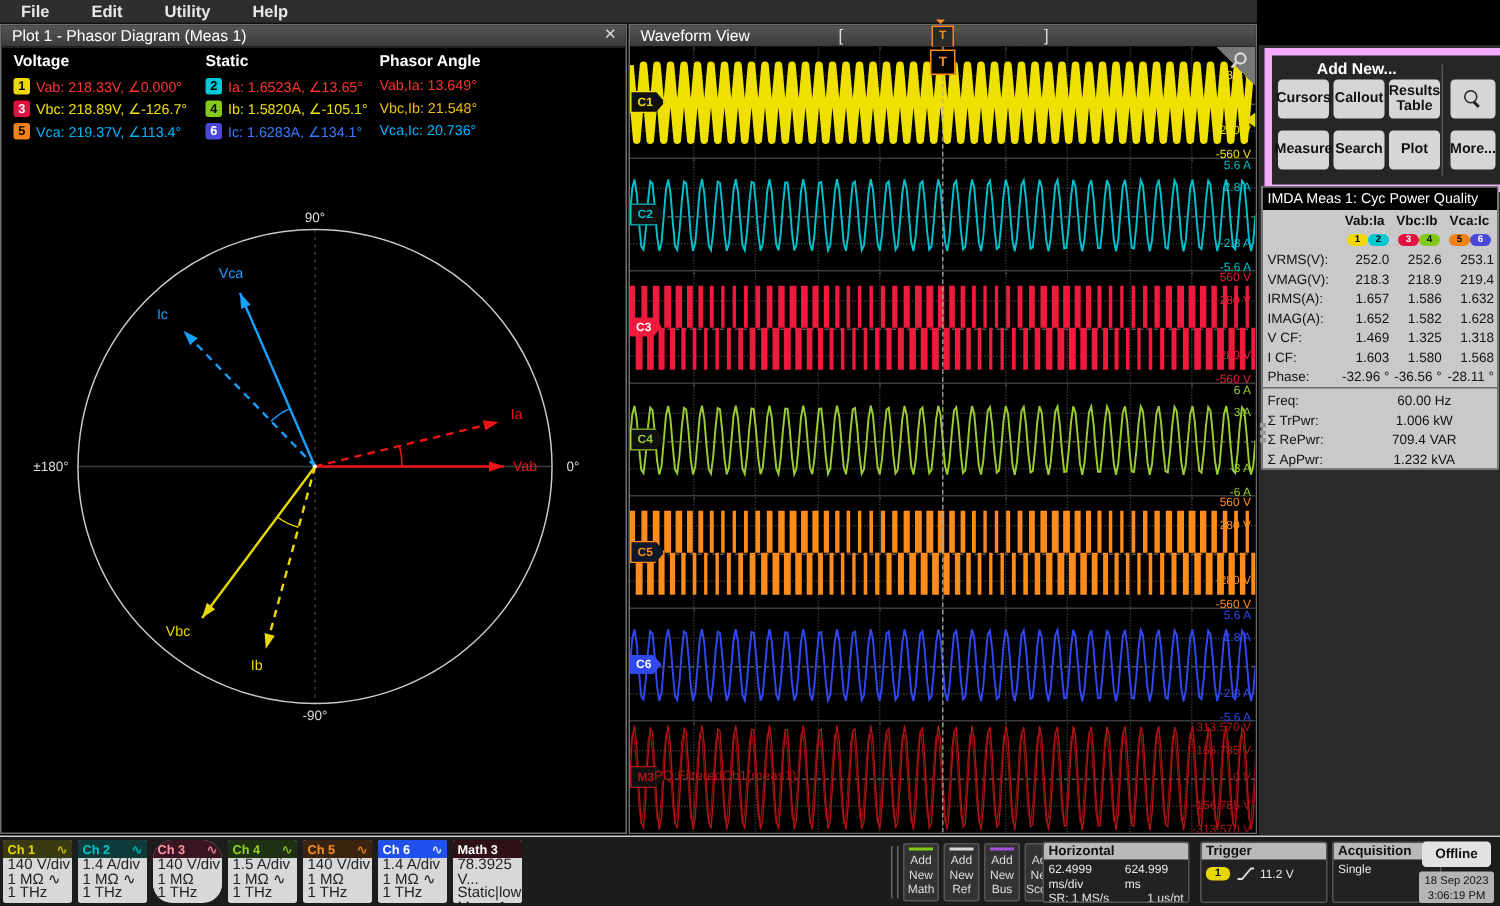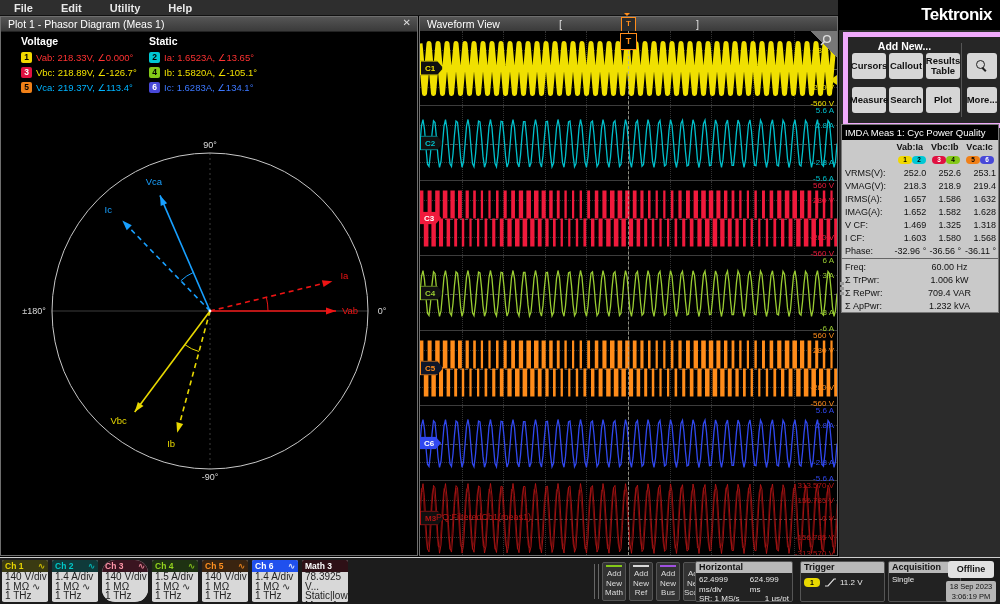--- a/index.html
+++ b/index.html
@@ -10,21 +10,21 @@
   #logo-area{position:absolute;left:838px;top:0;width:162px;height:30px;background:#000;display:flex;align-items:center;justify-content:flex-end;}
   #logo{color:#fff;font-size:17px;font-weight:bold;letter-spacing:-0.5px;padding-right:8px;font-style:normal;}
   
   .window{position:absolute;background:#000;border:1px solid #6e6e6e;box-sizing:border-box;}
   #phasor-window{left:0;top:16px;width:418px;height:540px;}
   #wave-window{left:419px;top:16px;width:419px;height:540px;}
   .titlebar{height:14px;background:linear-gradient(#555,#3a3a3a);color:#fff;font-size:10.5px;display:flex;align-items:center;position:relative;border-bottom:1px solid #222;}
   .titlebar .t-text{padding-left:7px;font-weight:normal;}
   .close-x{position:absolute;right:6px;top:0;color:#ddd;font-size:10px;cursor:pointer;}
   
-  #legend{position:absolute;left:12px;top:16px;width:100%;height:78px;}
+  #legend{position:absolute;left:0;top:16px;width:100%;height:78px;}
   .leg-col{position:absolute;top:2px;}
   .leg-head{color:#fff;font-size:10.5px;font-weight:bold;margin-bottom:3px;}
   .leg-row{display:flex;align-items:center;height:15px;font-size:9.5px;white-space:nowrap;}
   .leg-badge{display:inline-block;width:11px;height:11px;border-radius:2px;font-size:8.5px;font-weight:bold;text-align:center;line-height:11px;margin-right:4px;color:#000;}
   
   #wave-body{position:absolute;left:0;top:14px;width:417px;height:524px;background:#000;overflow:hidden;}
   .slice{position:absolute;left:0;width:417px;height:75px;border-bottom:1px solid #3c3c3c;box-sizing:border-box;}
   .gridv{position:absolute;top:0;bottom:0;width:0;border-left:1px dotted #313131;}
   .gridh{position:absolute;left:0;right:0;height:0;border-top:1px dotted #313131;}
   .gridc{position:absolute;left:0;right:0;height:0;border-top:1px dashed #555;}
@@ -86,23 +86,20 @@
 <body>
 
 <div id="screen">
 
   <div id="menubar">
     <span class="menu-item">File</span>
     <span class="menu-item">Edit</span>
     <span class="menu-item">Utility</span>
     <span class="menu-item">Help</span>
   </div>
-  <div id="logo-area">
-    <span id="logo">Tektronix</span>
-  </div>
 
   <div class="window" id="phasor-window">
     <div class="titlebar">
       <span class="t-text">Plot 1 - Phasor Diagram (Meas 1)</span>
       <span class="close-x">✕</span>
     </div>
     <div id="legend">
         <div class="leg-col" style="left: 8px;">
           <div class="leg-head">Voltage</div>
           <div class="leg-row">
@@ -124,20 +121,32 @@
             <span class="leg-badge" style="background: rgb(0, 200, 212);">2</span>
             <span style="color: rgb(255, 50, 50);">Ia: 1.6523A, ∠13.65°</span>
           </div>
           <div class="leg-row">
             <span class="leg-badge" style="background: rgb(132, 200, 24);">4</span>
             <span style="color: rgb(240, 224, 0);">Ib: 1.5820A, ∠-105.1°</span>
           </div>
           <div class="leg-row">
             <span class="leg-badge" style="background: rgb(72, 72, 216); color: rgb(255, 255, 255);">6</span>
             <span style="color: rgb(60, 120, 255);">Ic: 1.6283A, ∠134.1°</span>
+          </div>
+        </div>
+        <div class="leg-col" style="left: 252px;">
+          <div class="leg-head">Phasor Angle</div>
+          <div class="leg-row">
+            <span style="color: rgb(255, 50, 50);">Vab,Ia: 13.649°</span>
+          </div>
+          <div class="leg-row">
+            <span style="color: rgb(240, 192, 0);">Vbc,Ib: 21.548°</span>
+          </div>
+          <div class="leg-row">
+            <span style="color: rgb(0, 180, 255);">Vca,Ic: 20.736°</span>
           </div>
         </div>
       </div>
     <svg id="phasor-svg" width="416" height="446" style="position:absolute;left:0;top:92px;">
         <line x1="51" y1="202" x2="367" y2="202" stroke="#3c3c3c" stroke-width="1"></line>
         <line x1="209" y1="44" x2="209" y2="360" stroke="#3c3c3c" stroke-dasharray="2,3" stroke-width="1"></line>
         <circle cx="209" cy="202" r="158" fill="none" stroke="#c8c8c8" stroke-width="1"></circle>
         <text x="209" y="39" fill="#ddd" font-size="9" text-anchor="middle" font-family="Liberation Sans, sans-serif">90°</text>
         <text x="209" y="371" fill="#ddd" font-size="9" text-anchor="middle" font-family="Liberation Sans, sans-serif">-90°</text>
         <text x="381" y="205" fill="#ddd" font-size="9" text-anchor="middle" font-family="Liberation Sans, sans-serif">0°</text>
@@ -635,21 +644,21 @@
           <div class="imda-row">
             <span class="imda-lbl">I CF:</span>
             <span class="imda-val">1.603</span>
             <span class="imda-val">1.580</span>
             <span class="imda-val">1.568</span>
           </div>
           <div class="imda-row">
             <span class="imda-lbl">Phase:</span>
             <span class="imda-val">-32.96 °</span>
             <span class="imda-val">-36.56 °</span>
-            <span class="imda-val">-36.11 °</span>
+            <span class="imda-val">-28.11 °</span>
           </div>
           <div class="imda-sep"></div>
           <div class="imda-sum">
             <span class="imda-lbl">Freq:</span>
             <span class="sum-val">60.00 Hz</span>
           </div>
           <div class="imda-sum">
             <span class="imda-lbl">Σ TrPwr:</span>
             <span class="sum-val">1.006 kW</span>
           </div>

